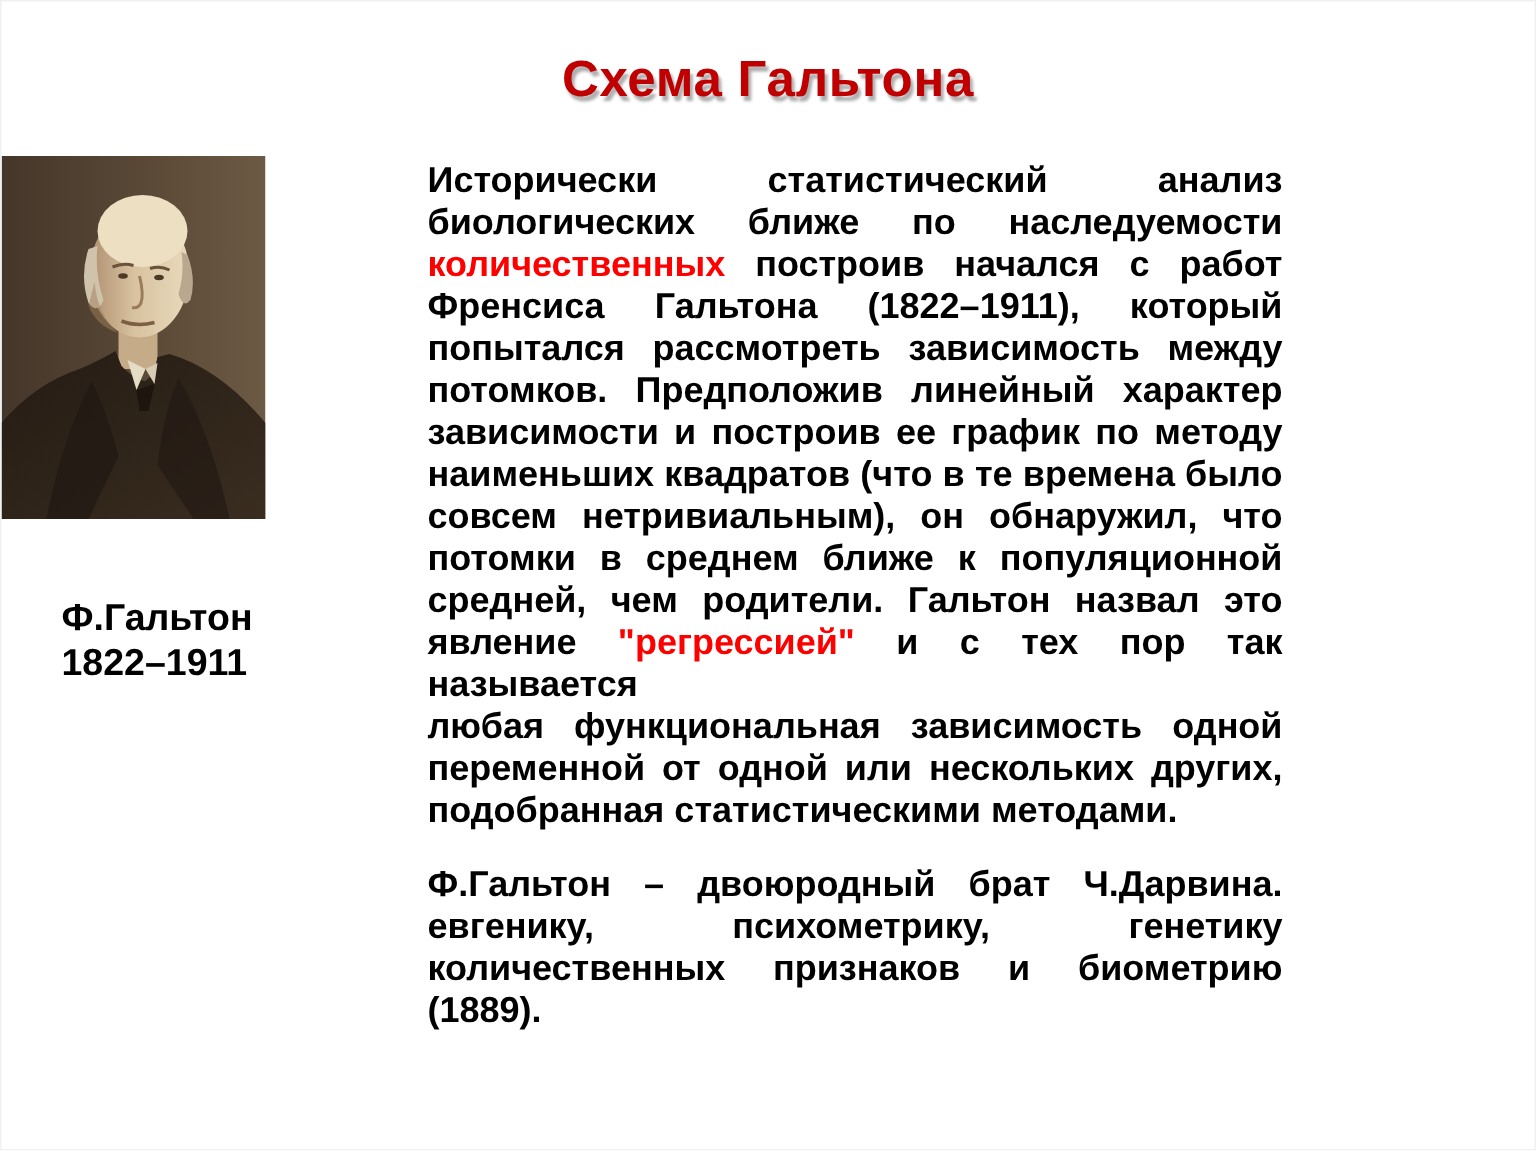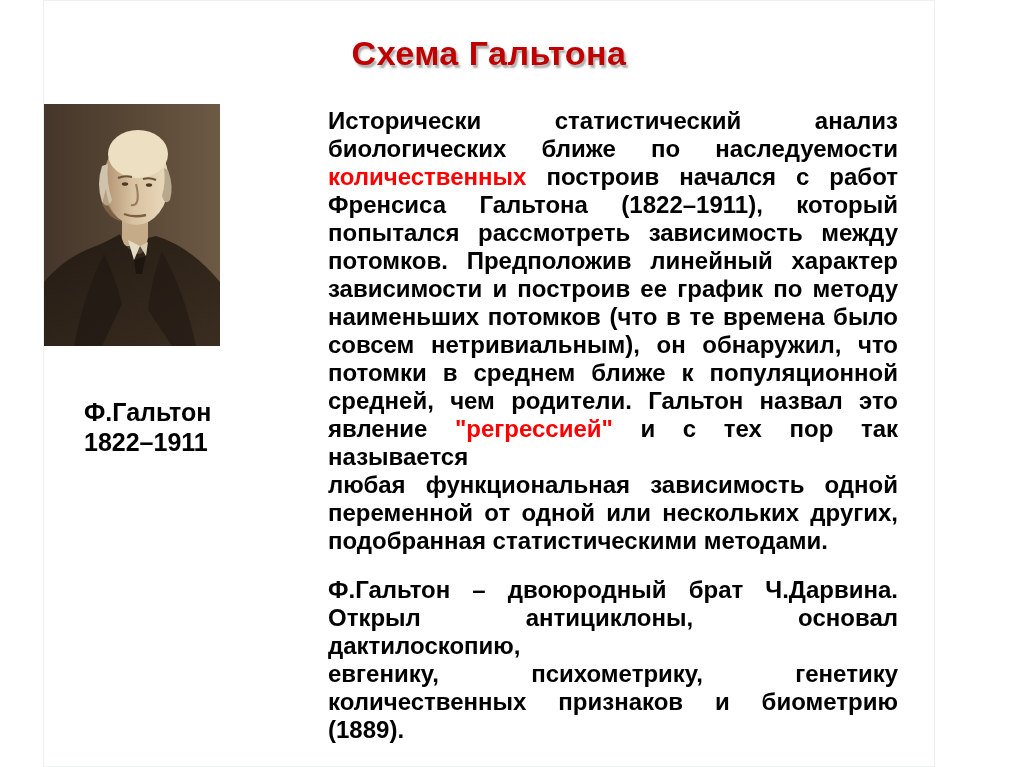--- a/index.html
+++ b/index.html
@@ -3,27 +3,26 @@
 <meta charset="utf-8">
 <style>
   html, body {
     margin: 0;
     padding: 0;
     background: #ffffff;
     font-family: "Liberation Sans", sans-serif;
   }
   .slide {
     position: relative;
-    width: 892px;
+    width: 1024px;
     height: 767px;
     background: #ffffff;
     border: 1px solid #eef0f2;
     box-sizing: border-box;
     overflow: hidden;
-    margin-left: 43px;
   }
   .slide-title {
     position: absolute;
     top: 33px;
     left: 0;
     width: 100%;
     text-align: center;
     font-size: 34px;
     font-weight: bold;
     color: #c00000;
@@ -120,30 +119,29 @@
 
   <div class="textblock" id="textblock">
       <div class="para">
         <div class="tline"><span>Исторически статистический анализ</span></div>
         <div class="tline"><span>биологических ближе по наследуемости</span></div>
         <div class="tline"><span class="red">количественных</span><span> построив начался с работ</span></div>
         <div class="tline"><span>Френсиса Гальтона (1822–1911), который</span></div>
         <div class="tline"><span>попытался рассмотреть зависимость между</span></div>
         <div class="tline"><span>потомков. Предположив линейный характер</span></div>
         <div class="tline"><span>зависимости и построив ее график по методу</span></div>
-        <div class="tline"><span>наименьших потомков (что в те времена было</span></div>
+        <div class="tline"><span>наименьших квадратов (что в те времена было</span></div>
         <div class="tline"><span>совсем нетривиальным), он обнаружил, что</span></div>
         <div class="tline"><span>потомки в среднем ближе к популяционной</span></div>
         <div class="tline"><span>средней, чем родители. Гальтон назвал это</span></div>
         <div class="tline"><span>явление </span><span class="red">"регрессией"</span><span> и с тех пор так называется</span></div>
         <div class="tline"><span>любая функциональная зависимость одной</span></div>
         <div class="tline"><span>переменной от одной или нескольких других,</span></div>
         <div class="tline tlast"><span>подобранная статистическими методами.</span></div>
       </div>
       <div class="para">
         <div class="tline"><span>Ф.Гальтон – двоюродный брат Ч.Дарвина.</span></div>
-        <div class="tline"><span>Открыл антициклоны, основал дактилоскопию,</span></div>
         <div class="tline"><span>евгенику, психометрику, генетику</span></div>
         <div class="tline tlast"><span>количественных признаков и биометрию (1889).</span></div>
       </div>
     </div>
 
 </div>
 
 </body></html>

